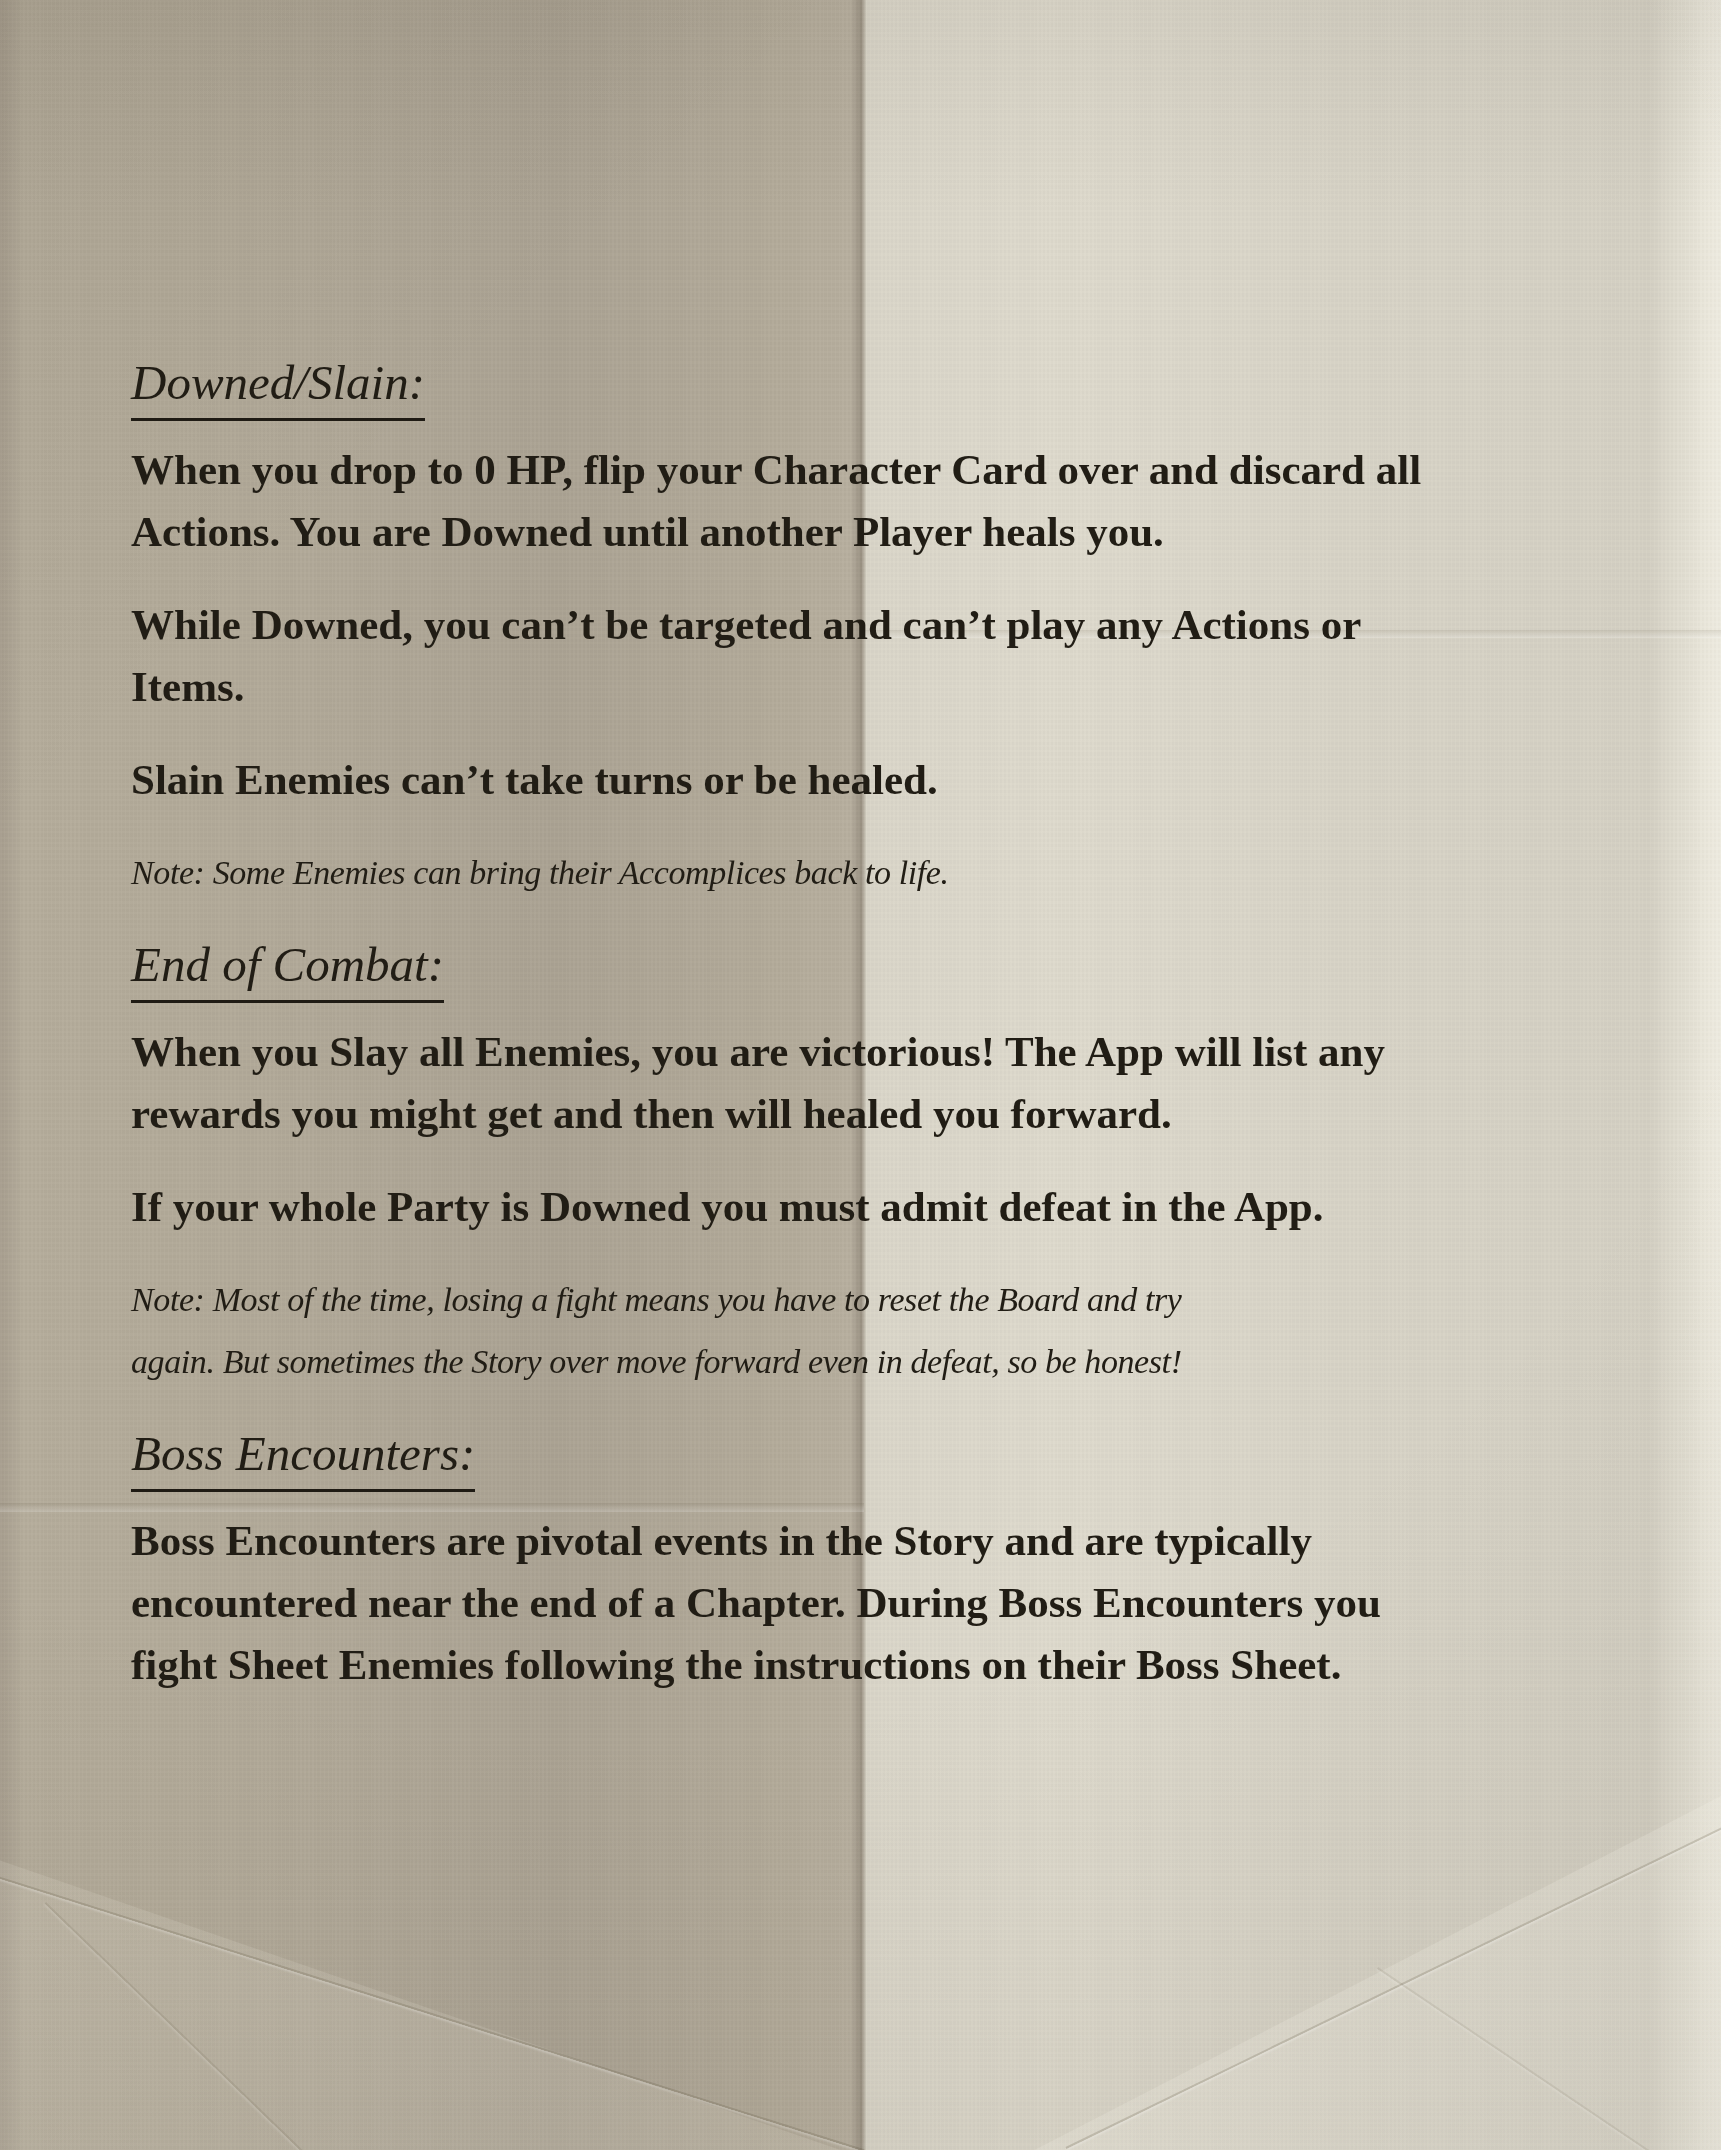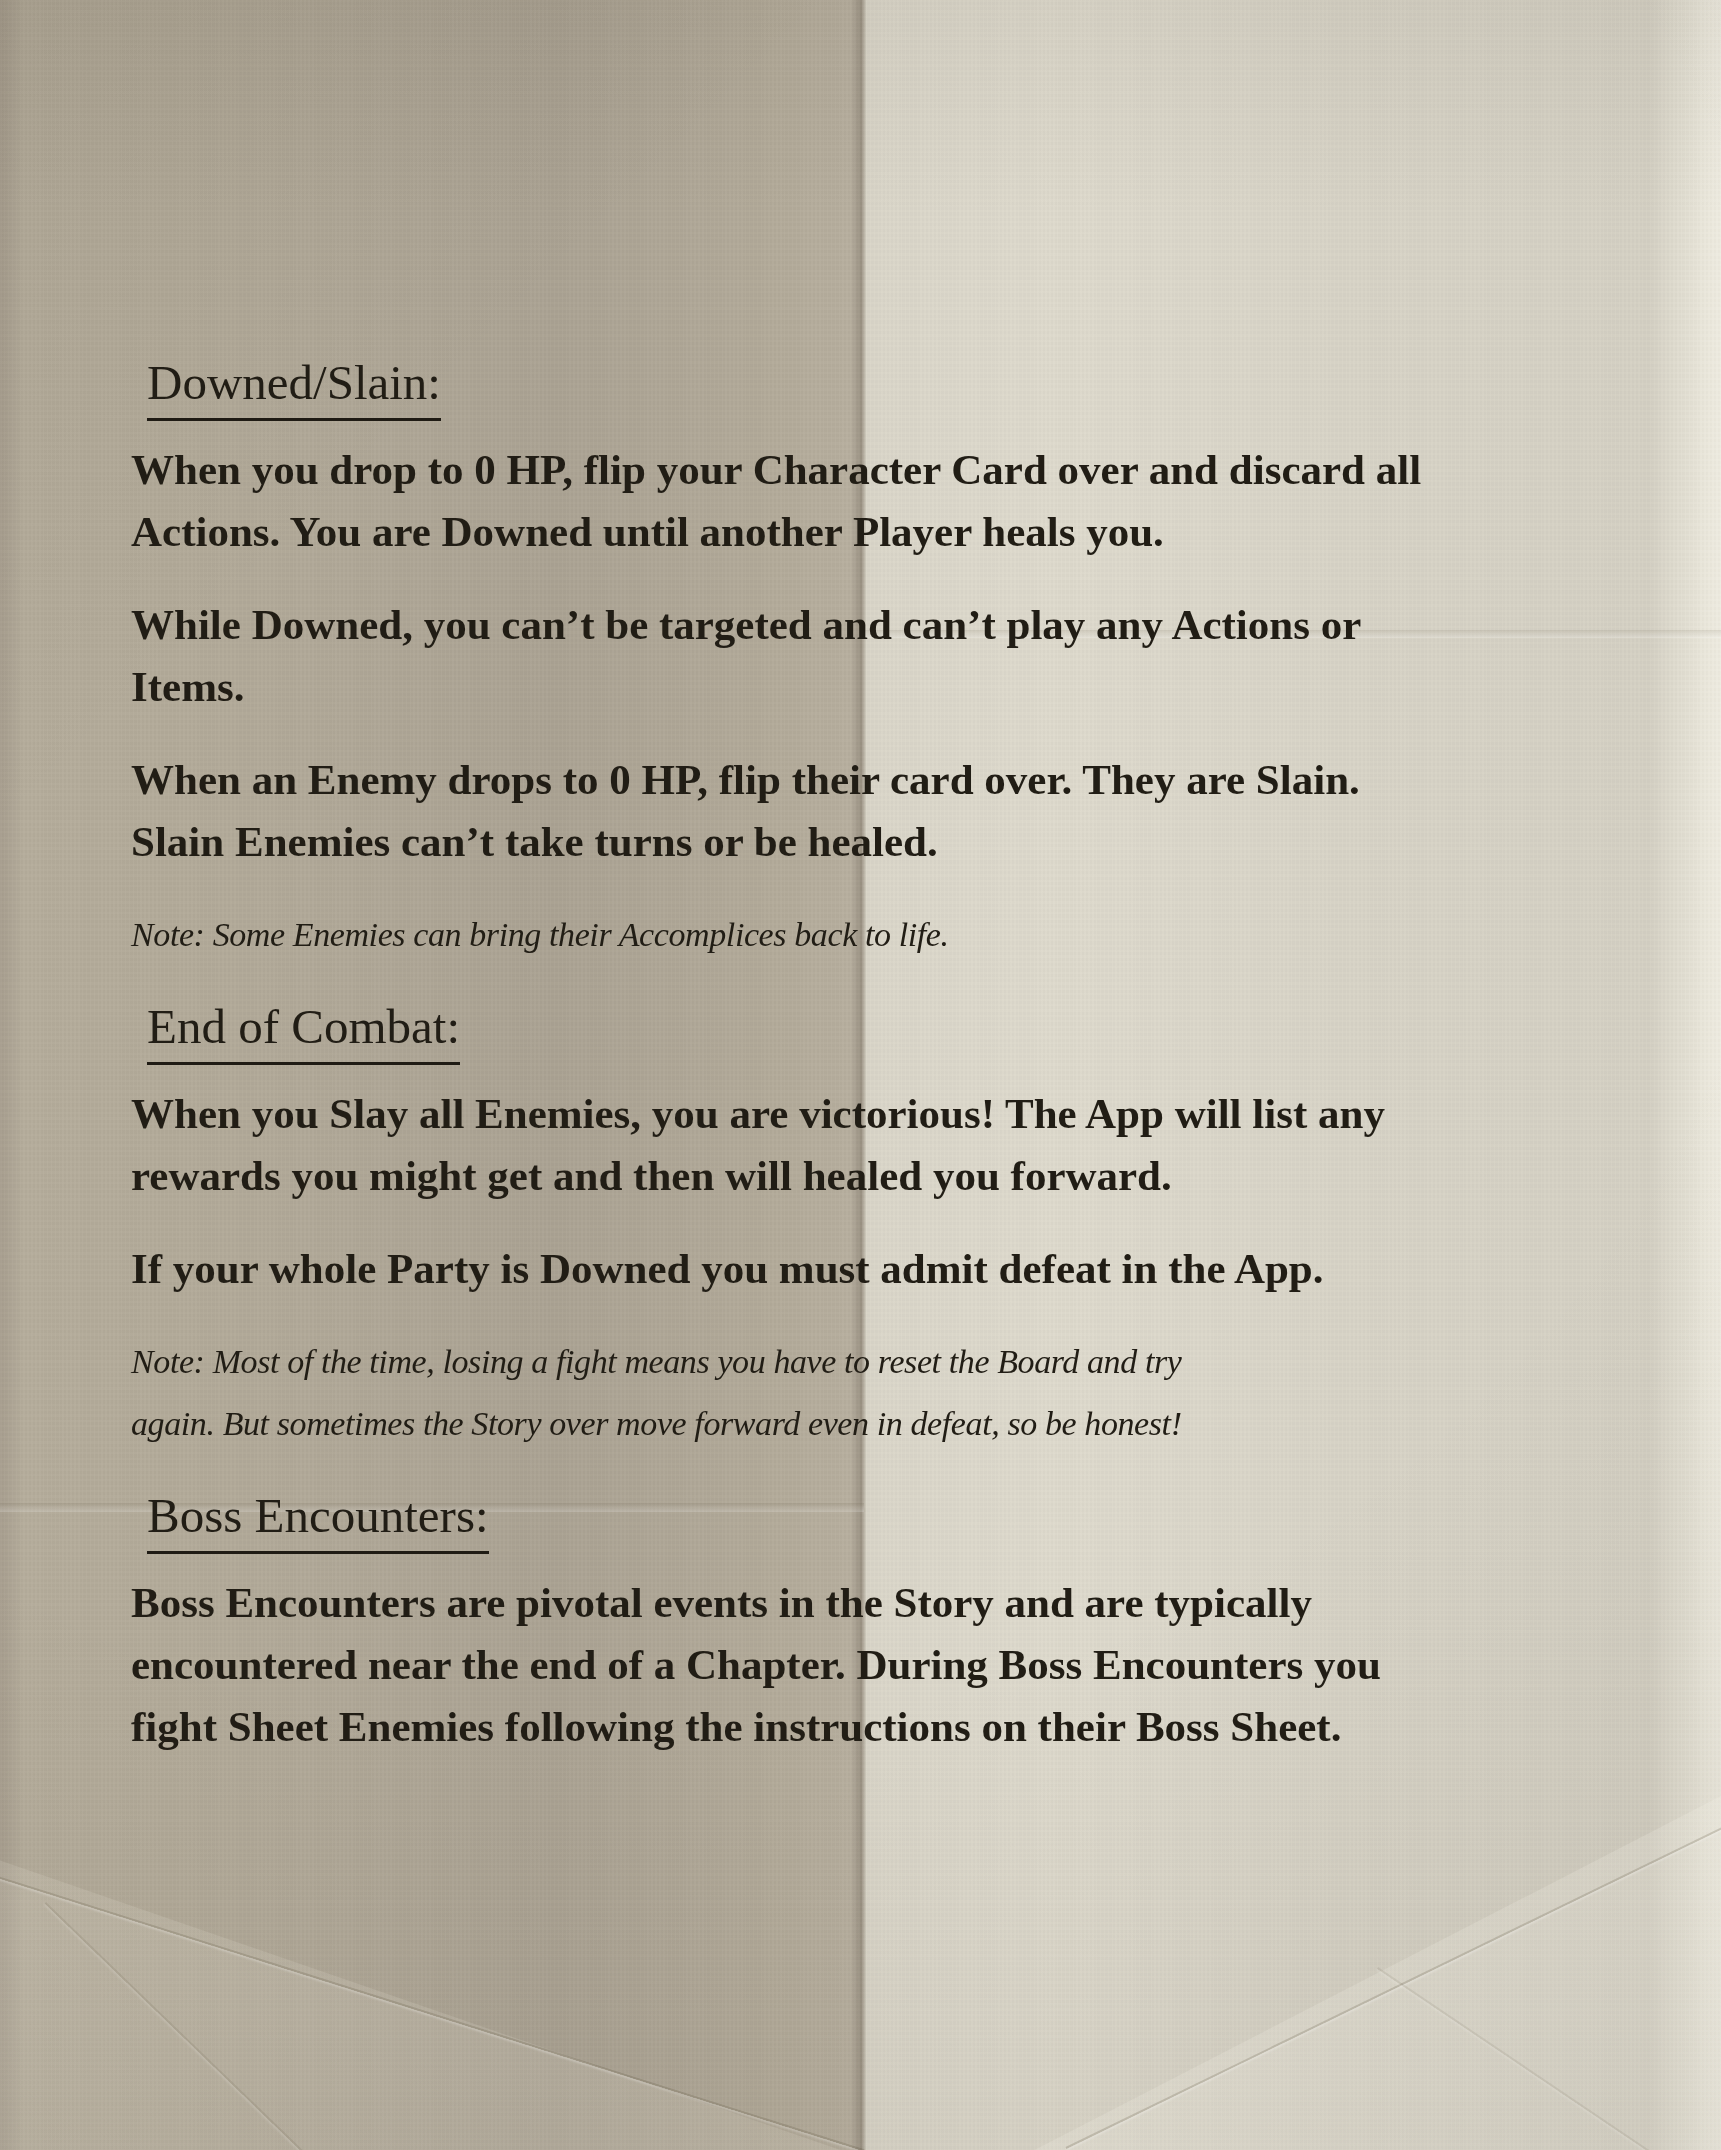--- a/index.html
+++ b/index.html
@@ -66,22 +66,23 @@
     position: absolute;
     left: 131px;
     top: 353px;
     right: 69px;
     color: #211d15;
     font-family: "Liberation Serif", "DejaVu Serif", serif;
   }
   h2.heading {
     font-size: 49px;
     line-height: 60px;
+    font-style: italic;
     font-weight: normal;
-    margin: 34px 0 26px 16px;
+    margin: 34px 0 26px 0;
   }
   h2.heading:first-child { margin-top: 0; }
   .heading-text {
     border-bottom: 3.9px solid #1f1b14;
     padding-bottom: 7.7px;
   }
   p.para, p.note { margin: 0 0 31px 0; }
   p.para { font-size: 43px; font-weight: bold; }
   p.note { font-size: 34px; font-style: italic; letter-spacing: -0.4px; }
   .line {
@@ -113,21 +114,20 @@
       <h2 class="heading"><span class="heading-text">Downed/Slain:</span></h2>
       <p class="para">
         <span class="line">When you drop to 0 HP, flip your Character Card over and discard all</span>
         <span class="line">Actions. You are Downed until another Player heals you.</span>
       </p>
       <p class="para">
         <span class="line">While Downed, you can’t be targeted and can’t play any Actions or</span>
         <span class="line">Items.</span>
       </p>
       <p class="para">
-        <span class="line">When an Enemy drops to 0 HP, flip their card over. They are Slain.</span>
         <span class="line">Slain Enemies can’t take turns or be healed.</span>
       </p>
       <p class="note">
         <span class="line">Note: Some Enemies can bring their Accomplices back to life.</span>
       </p>
     </section>
 
     <section>
       <h2 class="heading"><span class="heading-text">End of Combat:</span></h2>
       <p class="para">

